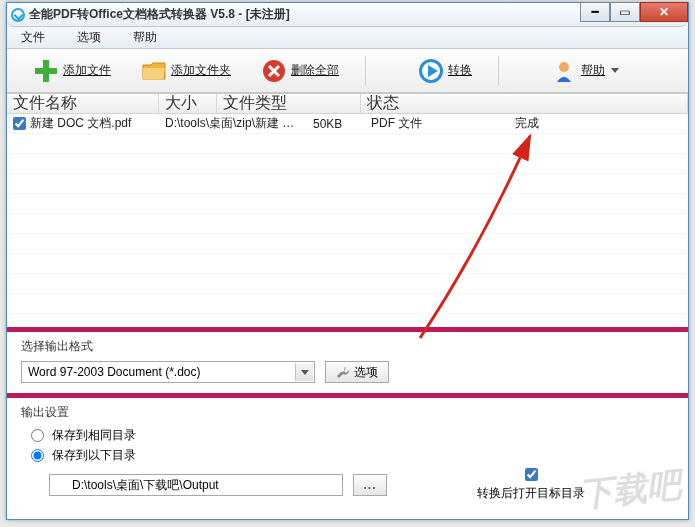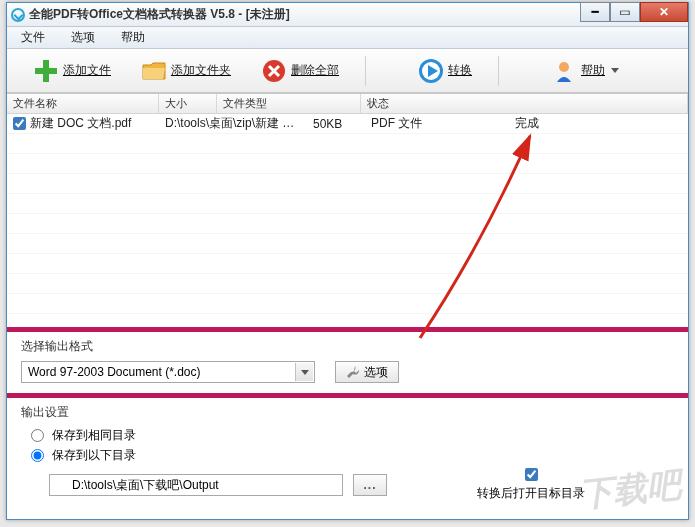--- a/index.html
+++ b/index.html
@@ -1,43 +1,43 @@
 <!DOCTYPE html>
 <html><head>
 <meta charset="utf-8">
 <style>
 * { box-sizing: border-box; margin: 0; padding: 0; font-family: "Microsoft YaHei", SimSun, Arial, sans-serif; font-size: 12px; }
 body { background: #e8e8e8; width: 695px; height: 527px; overflow: hidden; position: relative; }
 .window { position: absolute; left: 6px; top: 2px; width: 683px; height: 518px; border: 1px solid #4a8bc2; background: #fff; box-shadow: 0 0 4px rgba(0,0,0,0.3); }
-.titlebar { height: 24px; background: linear-gradient(#fdfdfd, #e8eef5); display: flex; align-items: center; padding-left: 4px; border-bottom: 1px solid #c0c8d0; }
+.titlebar { height: 24px; background: linear-gradient(#fdfdfd, #e8eef5); display: flex; align-items: center; padding-left: 4px; border-bottom: 1px solid #c0c8d0; border-radius: 7px; }
 .titlebar-icon { width: 14px; height: 14px; border: 2px solid #2aa5d8; border-radius: 50%; margin-right: 4px; display: inline-block; position: relative; }
 .titlebar-icon::after { content: ""; position: absolute; width: 5px; height: 5px; border-left: 2px solid #2aa5d8; border-bottom: 2px solid #2aa5d8; transform: rotate(-45deg); left: 2px; top: 2px; }
 .titlebar-text { font-weight: bold; color: #333; }
 .win-controls { position: absolute; right: 0; top: -1px; display: flex; }
 .win-btn { width: 30px; height: 20px; border: 1px solid #7a8a9a; background: linear-gradient(#f5f8fb,#d8e3ee); display: flex; align-items: center; justify-content: center; font-size: 11px; cursor: default; }
 .win-btn.close { width: 48px; background: linear-gradient(#e67a6a,#c94a32); color: #fff; border-color: #a03020; }
 .win-btn.close span { font-weight: bold; font-size: 12px; }
-.menubar { height: 22px; background: linear-gradient(#f6f9fc,#e5ecf3); display: flex; align-items: center; padding-left: 4px; border-bottom: 1px solid #c0c8d0; gap: 6px; }
+.menubar { height: 22px; background: linear-gradient(#f6f9fc,#e5ecf3); display: flex; align-items: center; padding-left: 4px; border-bottom: 1px solid #c0c8d0; gap: 12px; }
 .menu-item { padding: 2px 10px; color: #222; cursor: default; }
 .toolbar { height: 44px; background: linear-gradient(#fefefe,#ededed); border-bottom: 1px solid #c8c8c8; display: flex; align-items: center; padding-left: 16px; gap: 10px; text-decoration: underline; }
 .tool-btn { display: flex; align-items: center; gap: 4px; padding: 4px 10px; cursor: default; font-size: 13px; color: #222; }
 .tool-btn svg { width: 26px; height: 26px; }
 .tool-sep { width: 1px; height: 30px; background: #d0d0d0; margin: 0 6px; }
 .table-wrap { height: 234px; border-top: 1px solid #c8c8c8; overflow: hidden; }
 .thead { display: flex; background: linear-gradient(#fdfdfd,#ececec); border-bottom: 1px solid #d4d4d4; height: 20px; }
-.th { padding: 2px 6px; border-right: 1px solid #d8d8d8; color: #333; font-size: 11px; display: flex; align-items: center; }
+.th { padding: 2px 6px; border-right: 1px solid #d8d8d8; color: #333; font-size: 16px; display: flex; align-items: center; }
 .col-name { width: 152px; } .col-path { width: 148px; } .col-size { width: 58px; } .col-type { width: 144px; } .col-status { flex: 1; }
 .tbody { background: #fff; }
 .trow { display: flex; height: 20px; align-items: center; border-bottom: 1px solid #f5f5f5; }
 .td { padding: 2px 6px; overflow: hidden; white-space: nowrap; text-overflow: ellipsis; color: #222; }
 .trow .checkbox { margin-right: 4px; accent-color: #3a7ac0; }
 .erow { height: 20px; border-bottom: 1px solid #f5f5f5; }
 .section { border-top: 5px solid #be185d; padding: 6px 14px 10px 14px; }
 .section-title { color: #333; margin-bottom: 6px; font-size: 12px; }
-.format-row { display: flex; align-items: flex-start; gap: 20px; }
+.format-row { display: flex; align-items: flex-start; gap: 10px; }
 .combo { width: 294px; height: 22px; border: 1px solid #a8a8a8; background: #fff; display: flex; align-items: center; padding: 0 6px; position: relative; }
 .combo-arrow { position: absolute; right: 1px; top: 1px; width: 18px; height: 18px; background: linear-gradient(#f6f6f6,#e2e2e2); border-left: 1px solid #c0c0c0; display: flex; align-items: center; justify-content: center; }
 .combo-arrow::after { content: ""; border-left: 4px solid transparent; border-right: 4px solid transparent; border-top: 5px solid #555; }
 .btn { height: 22px; padding: 0 10px; border: 1px solid #a8a8a8; background: linear-gradient(#fdfdfd,#e6e6e6); display: inline-flex; align-items: center; gap: 4px; cursor: default; }
 .radio-row { display: flex; align-items: center; gap: 6px; margin: 3px 0 3px 10px; }
 .radio-row input { margin-right: 2px; }
 .path-row { display: flex; align-items: center; gap: 10px; margin-left: 28px; margin-top: 4px; }
 .path-input { width: 294px; height: 22px; border: 1px solid #a8a8a8; padding: 0 22px; background: #fff; display: flex; align-items: center; }
 .browse-btn { width: 34px; height: 22px; border: 1px solid #a8a8a8; background: linear-gradient(#fdfdfd,#e6e6e6); display: inline-flex; align-items: center; justify-content: center; letter-spacing: 1px; font-weight: bold; color: #555; }
 .open-target { display: flex; align-items: center; gap: 4px; margin-left: 80px; flex-direction: column; }

